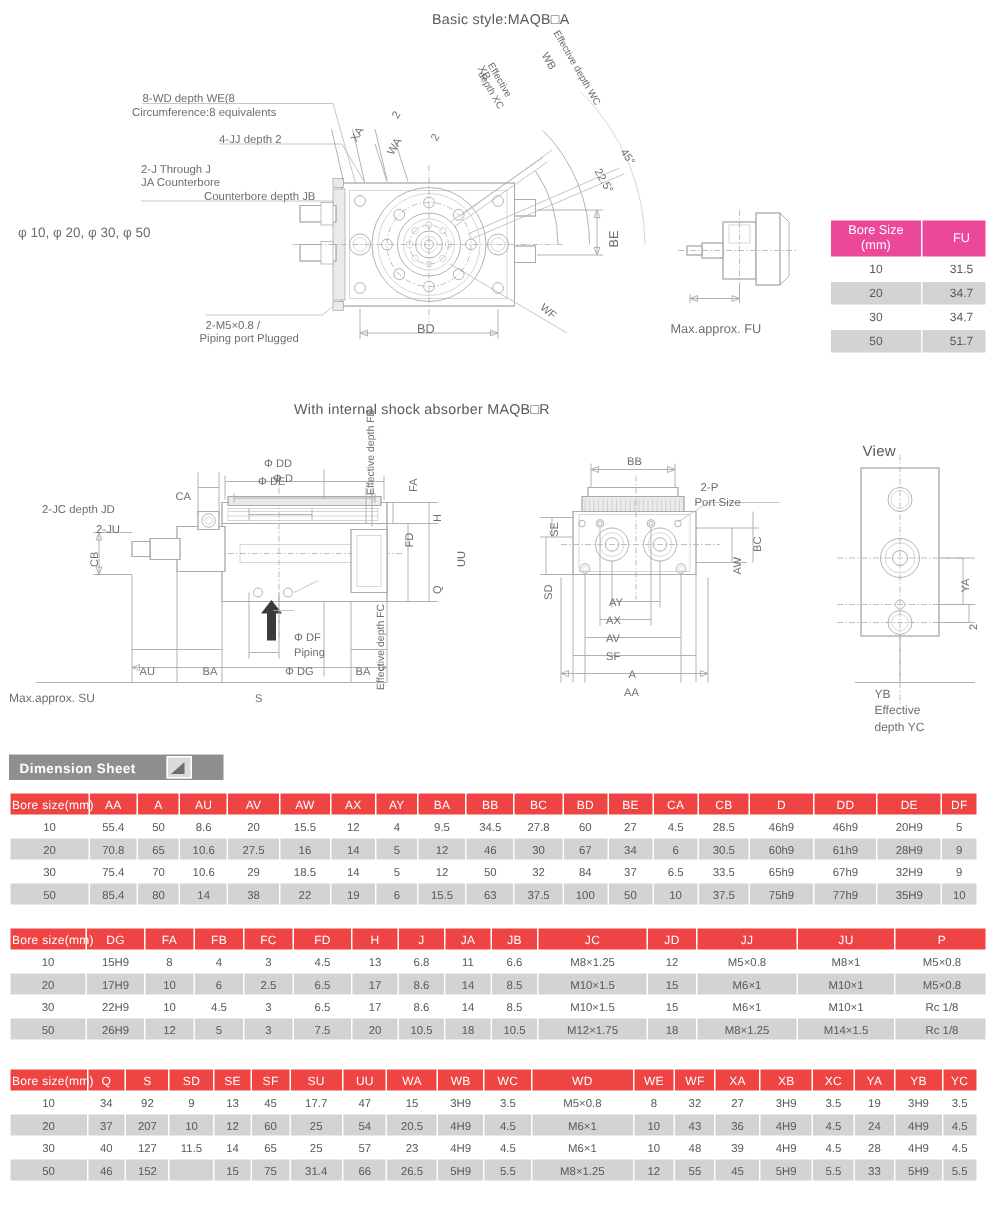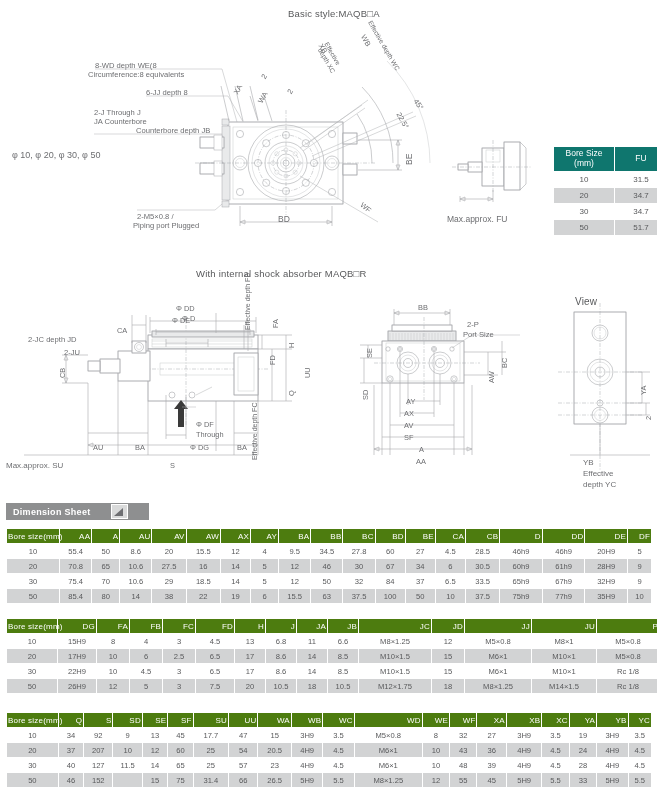--- a/index.html
+++ b/index.html
@@ -71,27 +71,27 @@
   
   table.dim {
     position: absolute;
     border-collapse: separate;
     border-spacing: 1px 1px;
     font-size: 7.6px;
     color: #58595b;
     table-layout: fixed;
   }
   table.dim th {
-    background: #4d7c0f;
+    background: #ef4444;
     color: #ffffff;
     font-weight: normal;
     font-size: 8px;
     height: 14px;
     padding: 0 1px;
-    text-align: right;
+    text-align: center;
     letter-spacing: 0.2px;
     white-space: nowrap;
   }
   table.dim td {
     height: 14px;
     text-align: center;
     padding: 0 1px;
     white-space: nowrap;
     background: #ffffff;
   }
@@ -105,21 +105,21 @@
   
   table.futab {
     position: absolute;
     border-collapse: separate;
     border-spacing: 1px 1px;
     font-size: 8px;
     color: #58595b;
     table-layout: fixed;
   }
   table.futab th {
-    background: #0f766e;
+    background: #ec4899;
     color: #ffffff;
     font-weight: normal;
     font-size: 8.5px;
     padding: 2px 4px;
     text-align: center;
     line-height: 1.15;
   }
   table.futab td {
     height: 13px;
     text-align: center;
@@ -139,21 +139,21 @@
 </style>
 </head>
 <body>
 
 <div class="abs ttl" style="left:263px; top:8px;padding-left:25px;">Basic style:MAQB□A</div>
 
 <div class="abs lbl" style="left:12px; top:150px; font-size:9px;">φ 10, φ 20, φ 30, φ 50</div>
 
 <div class="abs lbl" style="left:95px; top:61px;">8-WD  depth  WE(8</div>
 <div class="abs lbl" style="left:88px; top:70px;">Circumference:8 equivalents</div>
-<div class="abs lbl" style="left:146px; top:88px;">6-JJ  depth 8</div>
+<div class="abs lbl" style="left:146px; top:88px;">4-JJ  depth 2</div>
 <div class="abs lbl" style="left:94px; top:108px;">2-J Through J</div>
 <div class="abs lbl" style="left:94px; top:117px;">JA  Counterbore</div>
 <div class="abs lbl" style="left:88px; top:126px;margin-left:48px;">Counterbore depth  JB</div>
 <div class="abs lbl" style="left:137px; top:212px;">2-M5×0.8 /</div>
 <div class="abs lbl" style="left:133px; top:221px;">Piping port  Plugged</div>
 
 <svg class="draw" style="left:0px; top:0px;" width="657" height="260">
 
   <path class="ln-lead" d="M95 69 L222 69 L237 122"></path>
   <path class="ln-lead" d="M146 96 L228 96 L245 125"></path>
@@ -426,21 +426,21 @@
 <div class="abs dimlbl" style="left:117px; top:326px;">CA</div>
 <div class="abs dimlbl" style="left:93px; top:443px;">AU</div>
 <div class="abs dimlbl" style="left:135px; top:443px;">BA</div>
 <div class="abs dimlbl" style="left:237px; top:443px;">BA</div>
 <div class="abs dimlbl" style="left:170px; top:461px;">S</div>
 <div class="abs lbl" style="left:6px; top:461px; font-size:8px;">Max.approx.  SU</div>
 <div class="abs dimlbl" style="left:176px; top:304px;">Φ DD</div>
 <div class="abs dimlbl" style="left:182px; top:314px;">Φ D</div>
 <div class="abs dimlbl" style="left:172px; top:316px;">Φ DE</div>
 <div class="abs dimlbl" style="left:196px; top:420px;">Φ DF</div>
-<div class="abs dimlbl" style="left:196px; top:430px;">Through</div>
+<div class="abs dimlbl" style="left:196px; top:430px;">Piping</div>
 <div class="abs dimlbl" style="left:190px; top:443px;">Φ DG</div>
 <div class="abs dimlbl" style="left:244px; top:330px; transform:rotate(-90deg); transform-origin:left top; font-size:7px;">Effective depth  FB</div>
 <div class="abs dimlbl" style="left:271px; top:328px; transform:rotate(-90deg); transform-origin:left top;">FA</div>
 <div class="abs dimlbl" style="left:287px; top:348px; transform:rotate(-90deg); transform-origin:left top;">H</div>
 <div class="abs dimlbl" style="left:268px; top:365px; transform:rotate(-90deg); transform-origin:left top;">FD</div>
 <div class="abs dimlbl" style="left:287px; top:396px; transform:rotate(-90deg); transform-origin:left top;">Q</div>
 <div class="abs dimlbl" style="left:303px; top:378px; transform:rotate(-90deg); transform-origin:left top;">UU</div>
 <div class="abs dimlbl" style="left:251px; top:460px; transform:rotate(-90deg); transform-origin:left top; font-size:7px;">Effective depth  FC</div>
 
 <svg class="draw" style="left:330px; top:255px;" width="200" height="250">

